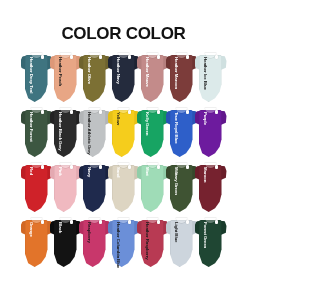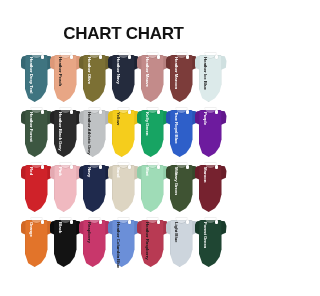--- a/index.html
+++ b/index.html
@@ -124,21 +124,21 @@
     letter-spacing: -0.1px;
     white-space: nowrap;
     pointer-events: none;
   }
 </style>
 </head>
 <body style="background: rgb(255, 255, 255);">
 
 <div id="chart-page" style="background: rgb(255, 255, 255);">
 
-  <div id="page-title">CHART CHART</div>
+  <div id="page-title">COLOR COLOR</div>
 
   <div class="shirt-row" id="row-0">
       <div class="shirt">
         <div class="shirt-sleeve-l" style="background: rgb(54, 104, 116);"></div>
         <div class="shirt-sleeve-r" style="background: rgb(54, 104, 116);"></div>
         <div class="shirt-body" style="background: rgb(63, 116, 128);"></div>
         <div class="shirt-collar"></div>
         <div class="shirt-tag"></div>
         <div class="shirt-label" style="color: rgb(255, 255, 255);">Heather Deep Teal</div>
       </div>

